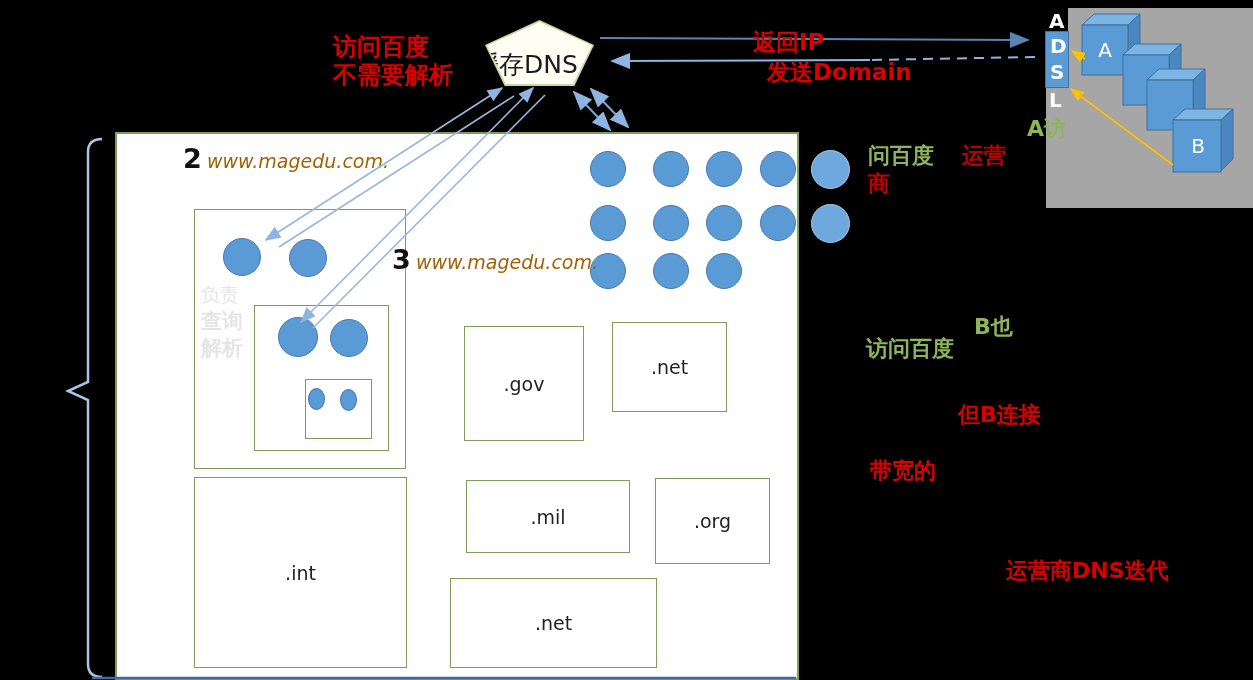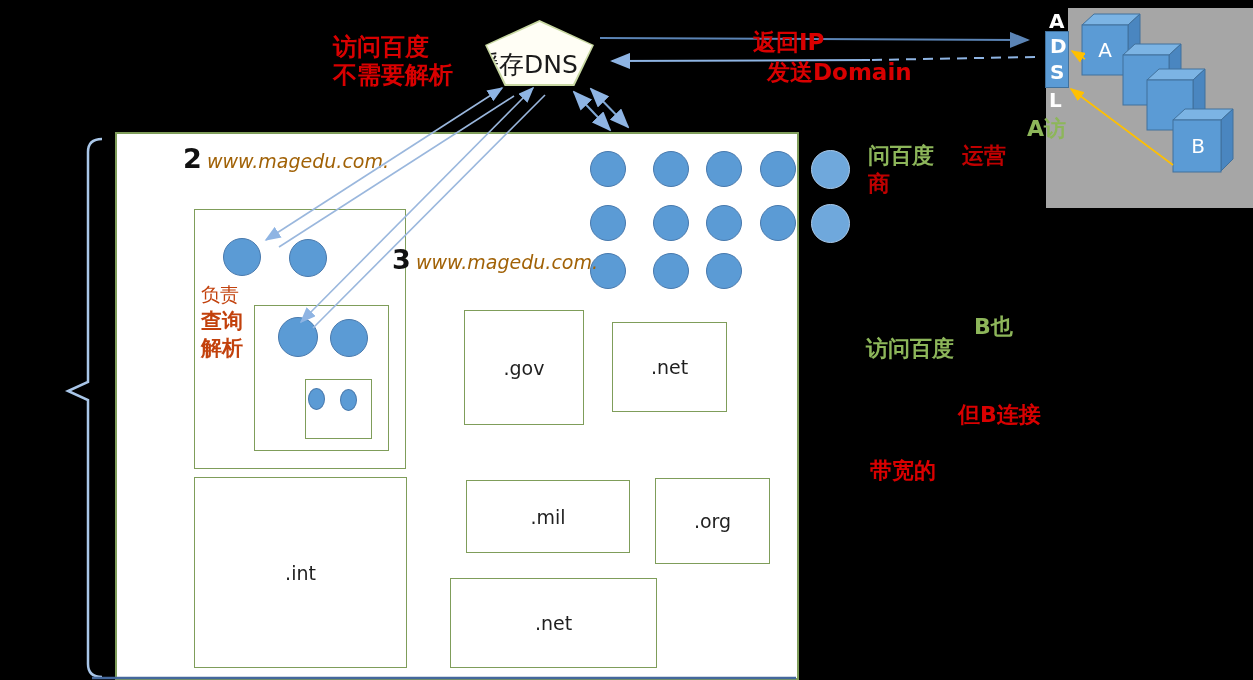--- a/index.html
+++ b/index.html
@@ -40,21 +40,21 @@
 <body>
 
 <div id="stage">
 
   <div class="abs white-box">
 
     <div class="gbox" style="left:77px;top:75px;width:210px;height:258px;"></div>
     <div class="gbox" style="left:137px;top:171px;width:133px;height:144px;"></div>
     <div class="gbox" style="left:188px;top:245px;width:65px;height:58px;"></div>
 
-    <div class="gbox" style="left:347px;top:176px;width:118px;height:113px;">
+    <div class="gbox" style="left:347px;top:192px;width:118px;height:113px;">
       <span class="tld-label">.gov</span>
     </div>
     <div class="gbox" style="left:495px;top:188px;width:113px;height:88px;">
       <span class="tld-label">.net</span>
     </div>
     <div class="gbox" style="left:349px;top:346px;width:162px;height:71px;">
       <span class="tld-label">.mil</span>
     </div>
     <div class="gbox" style="left:538px;top:344px;width:113px;height:84px;">
       <span class="tld-label">.org</span>
@@ -69,21 +69,21 @@
 
   <div class="abs ann" style="left:183px;top:143px;z-index:10;">
     <span class="num">2</span>
     <span class="domain">www.magedu.com.</span>
   </div>
   <div class="abs ann" style="left:348px;top:244px;z-index:10;margin-left:44px;">
     <span class="num">3</span>
     <span class="domain">www.magedu.com.</span>
   </div>
 
-  <div class="abs ann" style="left:201px;top:283px;z-index:10;color:#c2410c;">
+  <div class="abs ann" style="left:201px;top:283px;z-index:10;color:#e5e5e5;">
     <div style="font-size:19px;">负责</div>
     <div style="font-size:21px;font-weight:bold;margin-top:3px;text-align:center;">查询</div>
     <div style="font-size:21px;font-weight:bold;margin-top:2px;">解析</div>
   </div>
 
   <div class="circ" style="left:223px;top:238px;width:36px;height:36px;"></div>
   <div class="circ" style="left:289px;top:239px;width:36px;height:36px;"></div>
   <div class="circ" style="left:278px;top:317px;width:38px;height:38px;"></div>
   <div class="circ" style="left:330px;top:319px;width:36px;height:36px;"></div>
   <div class="circ" style="left:308px;top:388px;width:15px;height:20px;"></div>
@@ -121,20 +121,21 @@
   <div class="abs ann green" style="left:868px;top:143px;font-size:22px;">问百度</div>
   <div class="abs ann red" style="left:962px;top:143px;font-size:22px;color:#c00000;text-align:center;">运营</div>
   <div class="abs ann red" style="left:868px;top:171px;font-size:22px;color:#c00000;">商</div>
 
   <div class="abs ann green" style="left:974px;top:314px;font-size:22px;">B也</div>
   <div class="abs ann green" style="left:866px;top:336px;font-size:22px;">访问百度</div>
 
   <div class="abs ann red" style="left:958px;top:402px;font-size:22px;">但B连接</div>
   <div class="abs ann red" style="left:870px;top:458px;font-size:22px;">带宽的</div>
 
+  <div class="abs ann red" style="left:1006px;top:558px;font-size:22px;">运营商DNS迭代</div>
 
   <div class="abs panel">
     <svg id="panel-svg" width="207" height="200" viewBox="0 0 207 200">
       <defs>
         <marker id="yar" markerWidth="9" markerHeight="7" refX="8" refY="3.5" orient="auto-start-reverse">
           <path d="M0,0 L9,3.5 L0,7 z" fill="#ffc000"></path>
         </marker>
       </defs>
 
       <g>

